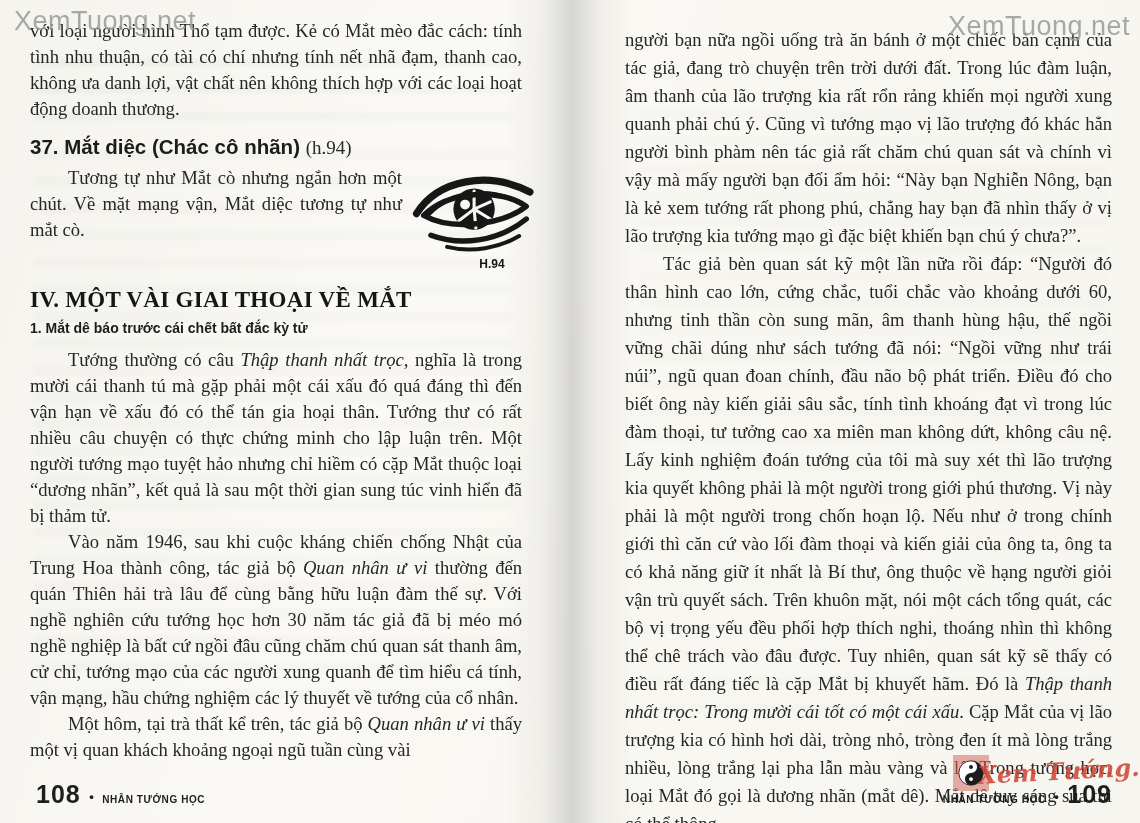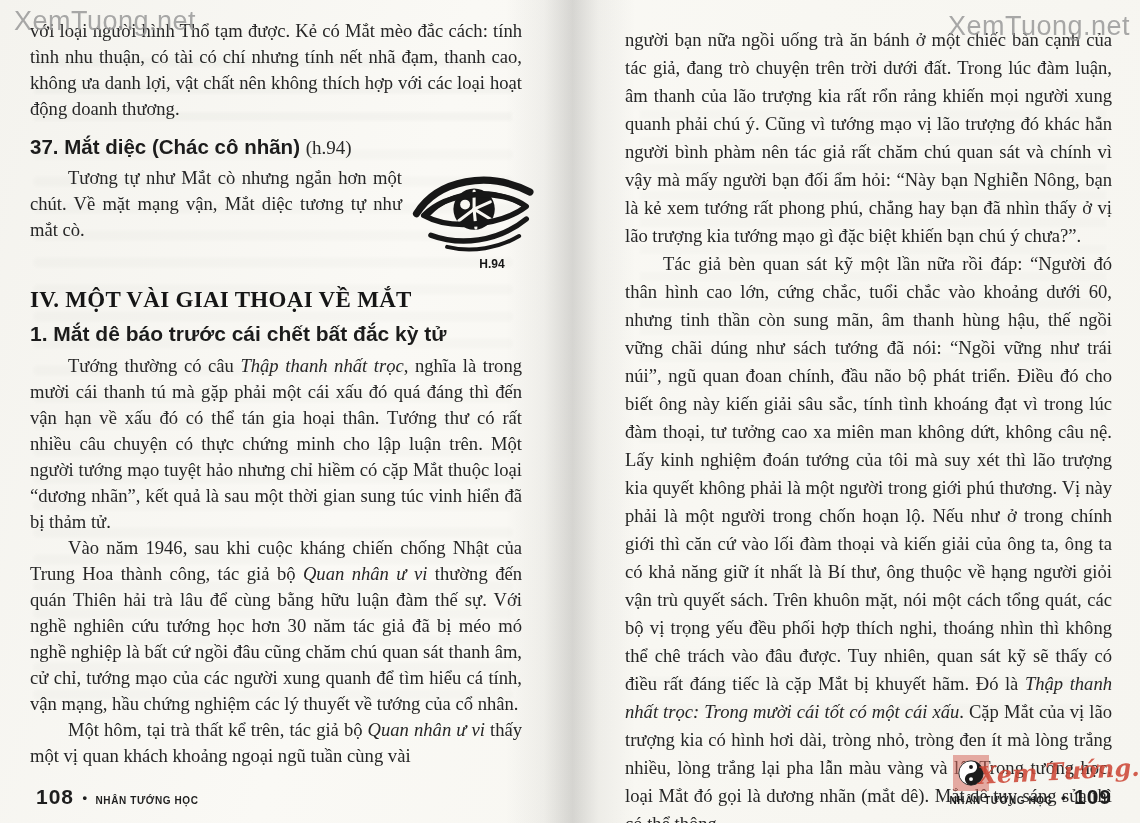--- a/index.html
+++ b/index.html
@@ -61,32 +61,32 @@
   }
   .fig-label{
     font-family:"Liberation Sans","DejaVu Sans",sans-serif;font-weight:bold;
     font-size:12px;color:#161616;margin:2px 0 0 34px;
   }
   .chapter-head{
     margin:14px 0 0 0;font-family:"Liberation Serif","DejaVu Serif",serif;
     font-size:23px;font-weight:bold;letter-spacing:.3px;color:#161616;line-height:30px;
   }
   .sub-head{
-    margin:6px 0 6px 0;font-family:"Liberation Sans","DejaVu Sans",sans-serif;
-    font-size:21px;font-weight:bold;color:#1c1c1c;line-height:26px;
+    margin:0 0 6px 0;font-family:"Liberation Sans","DejaVu Sans",sans-serif;
+    font-size:14px;font-weight:bold;color:#1c1c1c;line-height:26px;
   }
 
   .footer{
     position:absolute;z-index:2;bottom:14px;
     font-family:"Liberation Sans","DejaVu Sans",sans-serif;
     font-weight:bold;color:#1e1e1e;white-space:nowrap;
   }
   .footer-left{left:36px;}
   .footer-right{right:28px;z-index:4;}
-  .footer .pnum{font-size:21px;letter-spacing:1px;}
+  .footer .pnum{font-size:25px;letter-spacing:1px;}
   .footer .dot{font-size:13px;vertical-align:2px;margin:0 4px;}
   .footer .ftitle{font-size:10px;letter-spacing:.6px;}
 
   .logo-wm{position:absolute;right:10px;bottom:16px;width:180px;height:52px;z-index:3;pointer-events:none;}
   .logo-square{
     position:absolute;left:3px;top:0px;width:36px;height:36px;
     background:rgba(214,106,95,0.55);display:flex;align-items:center;justify-content:center;
   }
   .logo-script{
     position:absolute;left:28px;top:2px;width:152px;

